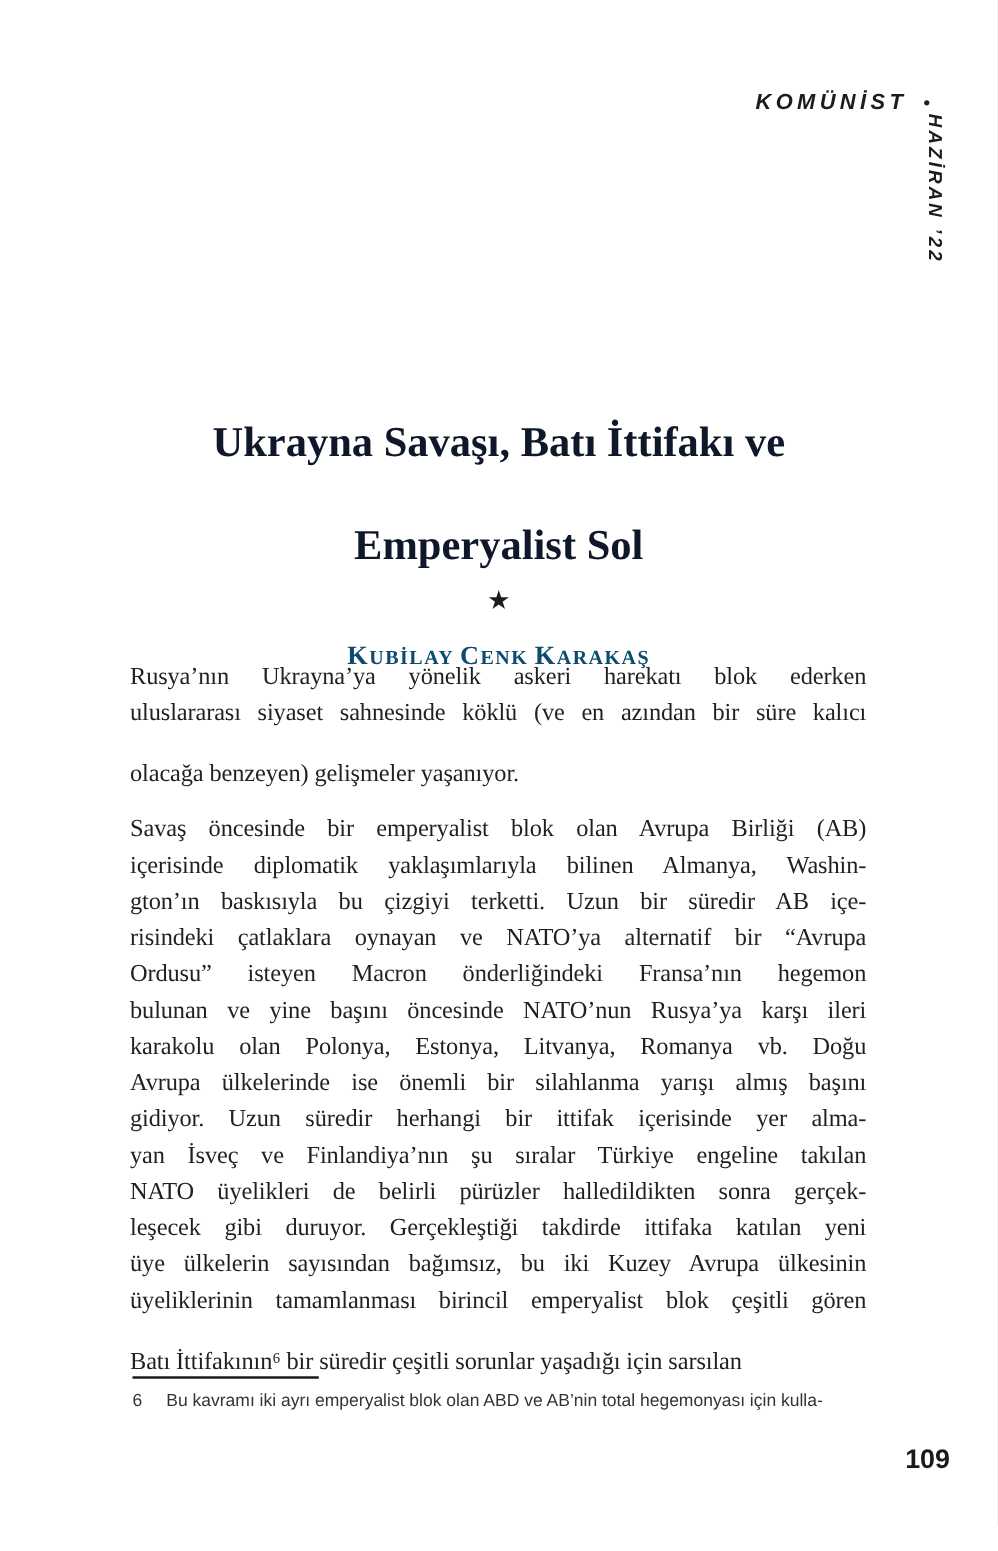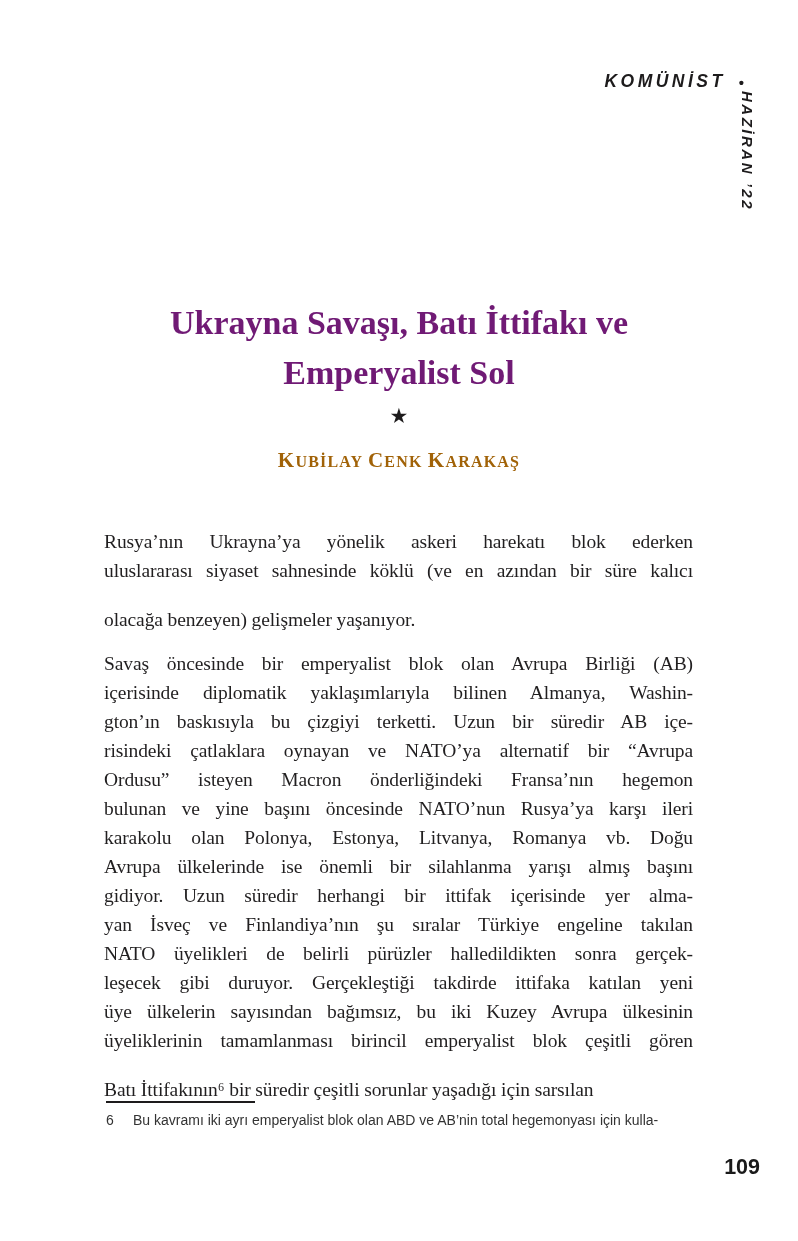--- a/index.html
+++ b/index.html
@@ -61,35 +61,36 @@
     top: 298px;
     left: 0;
     width: 100%;
     text-align: center;
   }
   .title-line {
     font-family: "Liberation Serif", "DejaVu Serif", serif;
     font-weight: bold;
     font-size: 34px;
     line-height: 50px;
-    color: #701a75;
+    color: #0f172a;
+    margin-top: 32px;
   }
   .star {
     margin-top: 6px;
     font-size: 21px;
     line-height: 24px;
     color: #1d1b1c;
   }
   .author {
     margin-top: 20px;
     font-family: "Liberation Serif", "DejaVu Serif", serif;
     font-weight: bold;
     font-size: 16px;
     letter-spacing: 1.2px;
-    color: #a16207;
+    color: #0c4a6e;
   }
   .author .initial { font-size: 21px; }
 
   
   .article-body {
     position: absolute;
     top: 527px;
     left: 104px;
     width: 589px;
     font-family: "Liberation Serif", "DejaVu Serif", serif;

